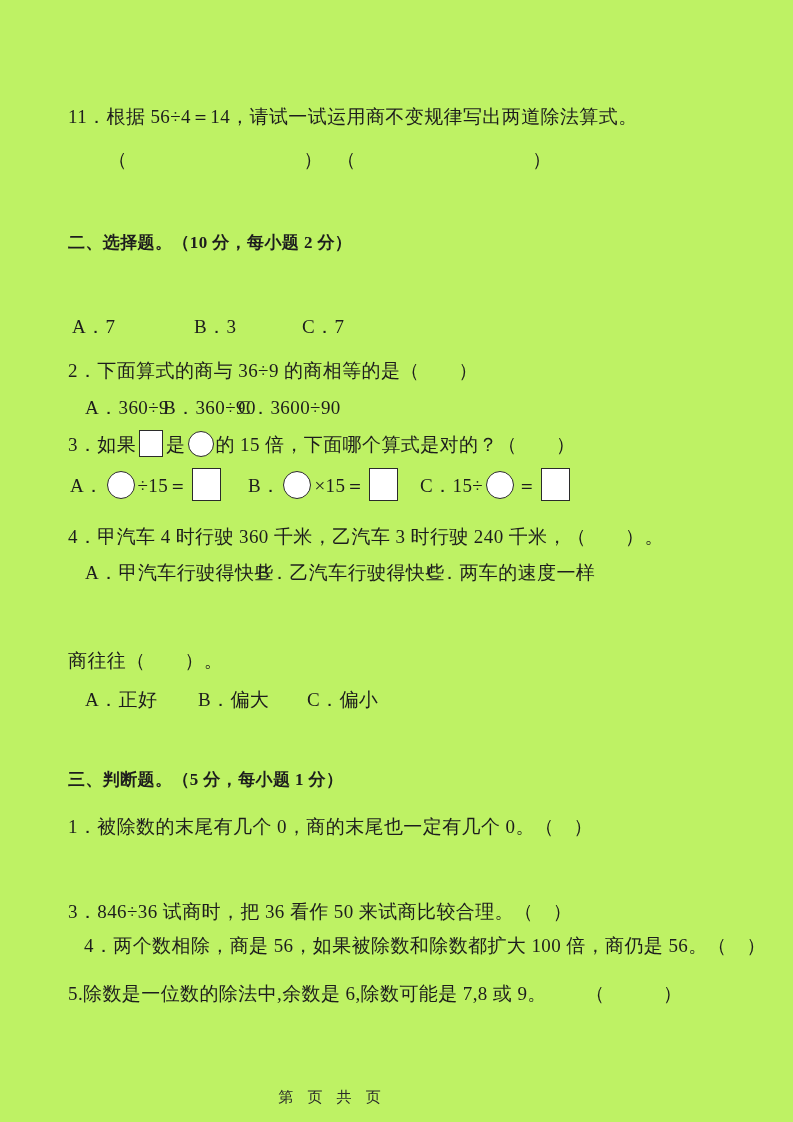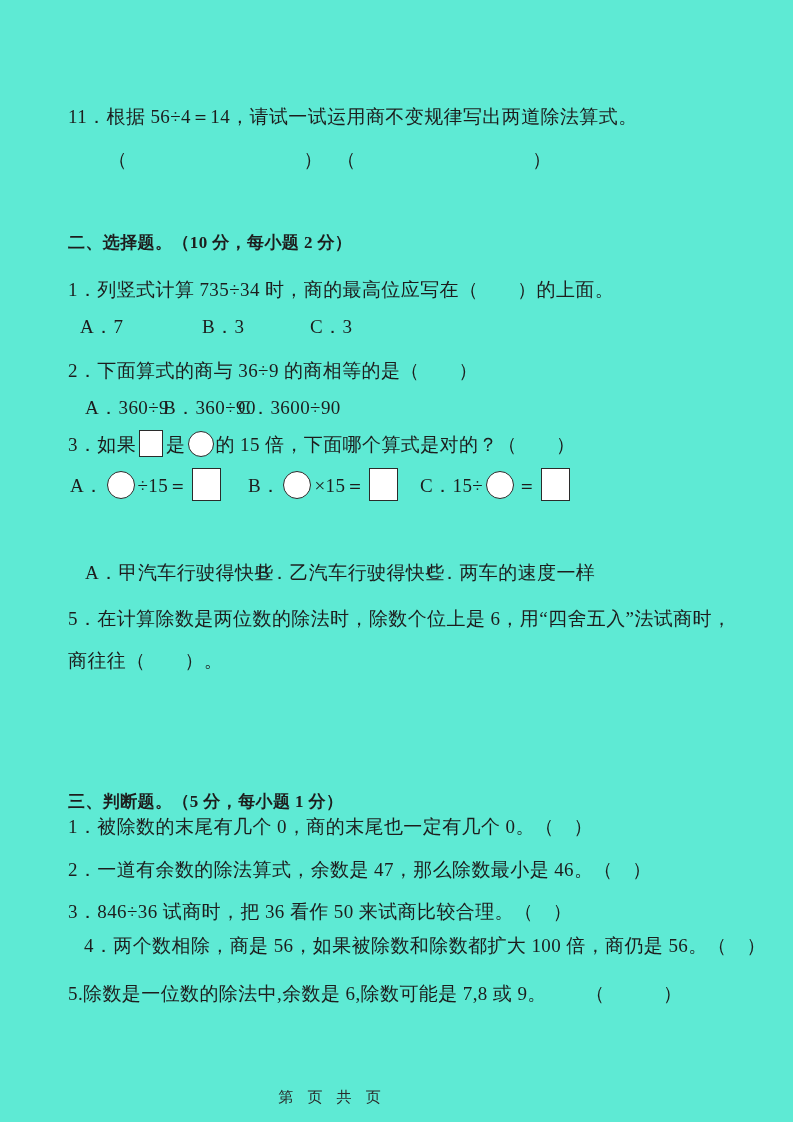--- a/index.html
+++ b/index.html
@@ -10,21 +10,21 @@
   body {
     width: 793px;
     height: 1122px;
     font-family: "Liberation Serif", "DejaVu Serif", serif;
     color: #1d1d1d;
   }
   .page {
     position: relative;
     width: 793px;
     height: 1122px;
-    background: #5eead4;
+    background: #bef264;
     overflow: hidden;
   }
   .line {
     position: absolute;
     font-size: 19px;
     line-height: 27px;
     white-space: nowrap;
     letter-spacing: 0.4px;
   }
   .sect-title {
@@ -105,25 +105,24 @@
 <div class="page">
 
   <div class="line" style="top:103px; left:68px;">11．根据 56÷4＝14，请试一试运用商不变规律写出两道除法算式。</div>
 
   <div class="line" style="top:146px; left:108px;">
     <span>（</span><span class="sp" style="width:176px;"></span><span>）</span><span class="sp" style="width:14px;"></span><span>（</span><span class="sp" style="width:176px;"></span><span>）</span>
   </div>
 
   <div class="line sect-title" style="top:229px; left:68px;">二、选择题。（10 分，每小题 2 分）</div>
 
-  <div class="line" style="top:276px; left:68px;">1．列竖式计算 735÷34 时，商的最高位应写在（　　）的上面。</div>
-  <div class="line opts" style="top:313px; left:80px;align-items:flex-end;">
+  <div class="line opts" style="top:313px; left:72px;align-items:flex-end;">
     <span class="opt" style="width:122px;">A．7</span>
     <span class="opt" style="width:108px;">B．3</span>
-    <span class="opt">C．3</span>
+    <span class="opt">C．7</span>
   </div>
 
   <div class="line" style="top:357px; left:68px;">2．下面算式的商与 36÷9 的商相等的是（　　）</div>
   <div class="line opts" style="top:394px; left:85px;">
     <span class="opt" style="width:78px;">A．360÷9</span>
     <span class="opt" style="width:75px;">B．360÷90</span>
     <span class="opt">C．3600÷90</span>
   </div>
 
   <div class="line" style="top:430px; left:68px;">
@@ -134,32 +133,36 @@
       <span>A．</span><span class="ci"></span><span>÷15＝</span><span class="sq"></span>
     </span>
     <span class="optgroup" style="width:172px;">
       <span>B．</span><span class="ci"></span><span>×15＝</span><span class="sq"></span>
     </span>
     <span class="optgroup">
       <span>C．</span><span>15÷</span><span class="ci"></span><span>＝</span><span class="sq"></span>
     </span>
   </div>
 
+  <div class="line" style="top:523px; left:68px;">4．甲汽车 4 时行驶 360 千米，乙汽车 3 时行驶 240 千米，（　　）。</div>
   <div class="line opts" style="top:559px; left:85px;">
     <span class="opt" style="width:172px;">A．甲汽车行驶得快些</span>
     <span class="opt" style="width:170px;">B．乙汽车行驶得快些</span>
     <span class="opt">C．两车的速度一样</span>
   </div>
 
-  <div class="line" style="top:605px; left:68px;">5．在计算除数是两位数的除法时，除数个位上是 6，用“四舍五入”法试商时，</div>
   <div class="line" style="top:647px; left:68px;">商往往（　　）。</div>
+  <div class="line opts" style="top:686px; left:85px;">
+    <span class="opt" style="width:113px;">A．正好</span>
+    <span class="opt" style="width:109px;">B．偏大</span>
+    <span class="opt">C．偏小</span>
+  </div>
 
-  <div class="line sect-title" style="top:788px; left:68px;text-align:right;">三、判断题。（5 分，每小题 1 分）</div>
+  <div class="line sect-title" style="top:766px; left:68px;text-align:right;">三、判断题。（5 分，每小题 1 分）</div>
 
   <div class="line" style="top:813px; left:68px;">1．被除数的末尾有几个 0，商的末尾也一定有几个 0。（　）</div>
-  <div class="line" style="top:856px; left:68px;">2．一道有余数的除法算式，余数是 47，那么除数最小是 46。（　）</div>
   <div class="line" style="top:898px; left:68px;">3．846÷36 试商时，把 36 看作 50 来试商比较合理。（　）</div>
   <div class="line" style="top:932px; left:68px;margin-left:16px;">4．两个数相除，商是 56，如果被除数和除数都扩大 100 倍，商仍是 56。（　）</div>
   <div class="line" style="top:980px; left:68px;">5.除数是一位数的除法中,余数是 6,除数可能是 7,8 或 9。　　（　　　）</div>
 
   <div class="footer">第 页 共 页</div>
 
 </div>
 
 </body></html>

